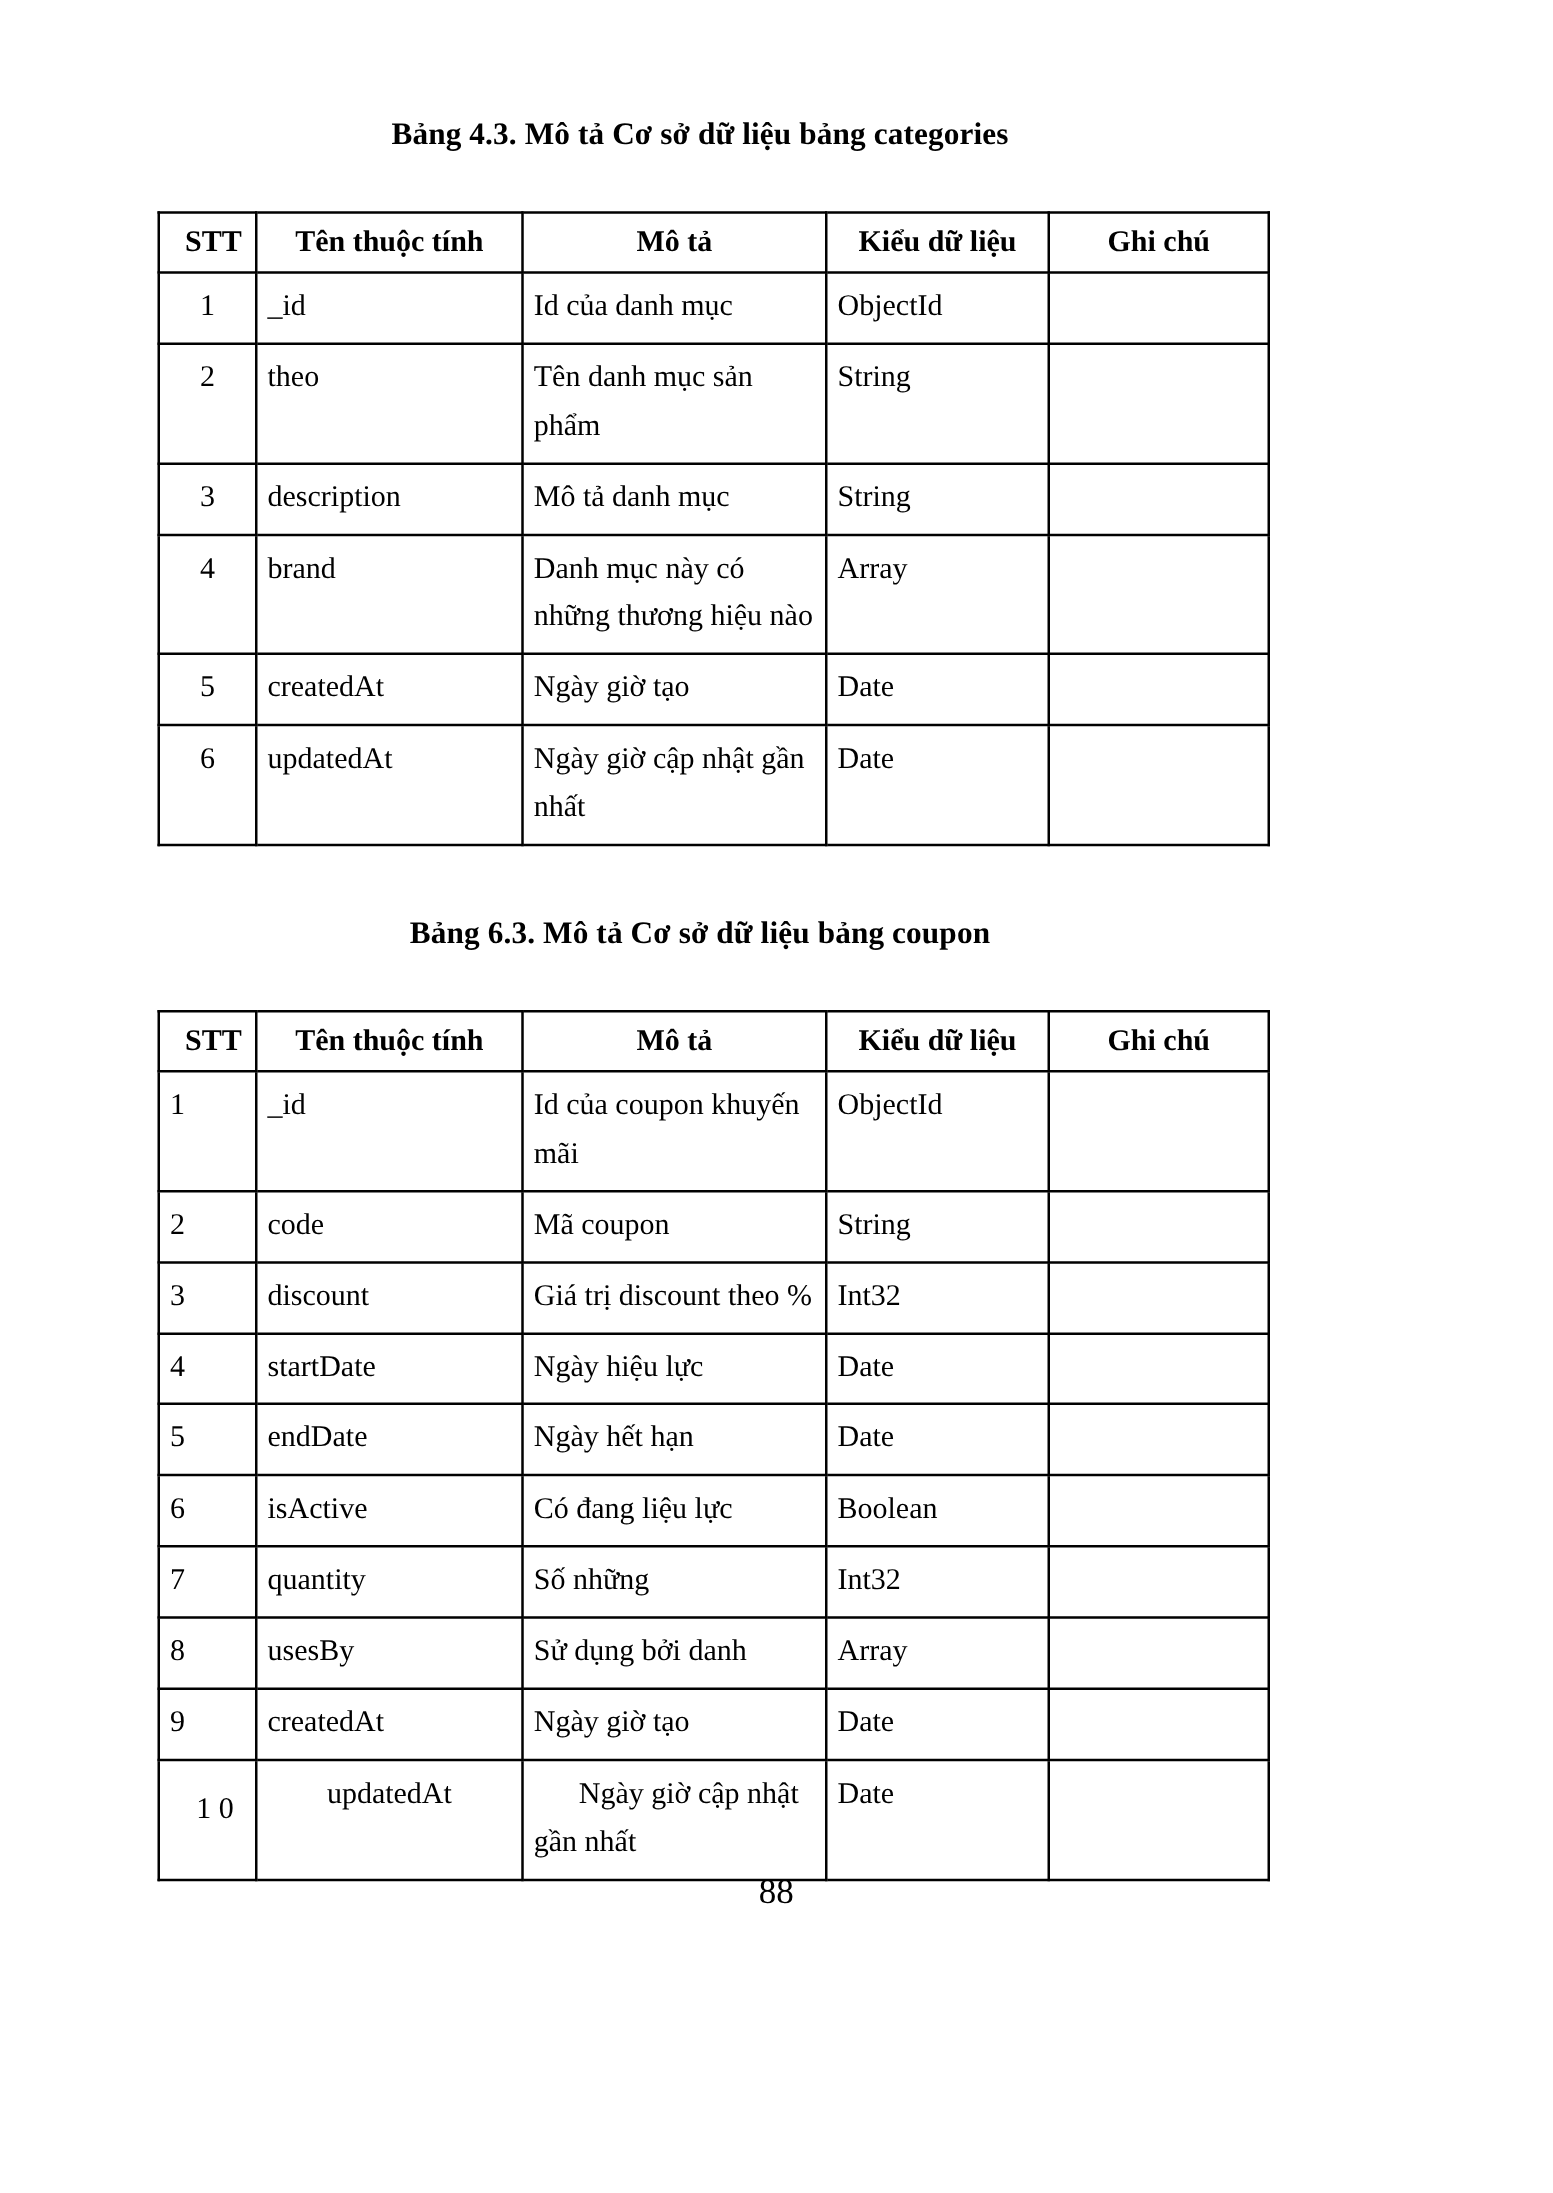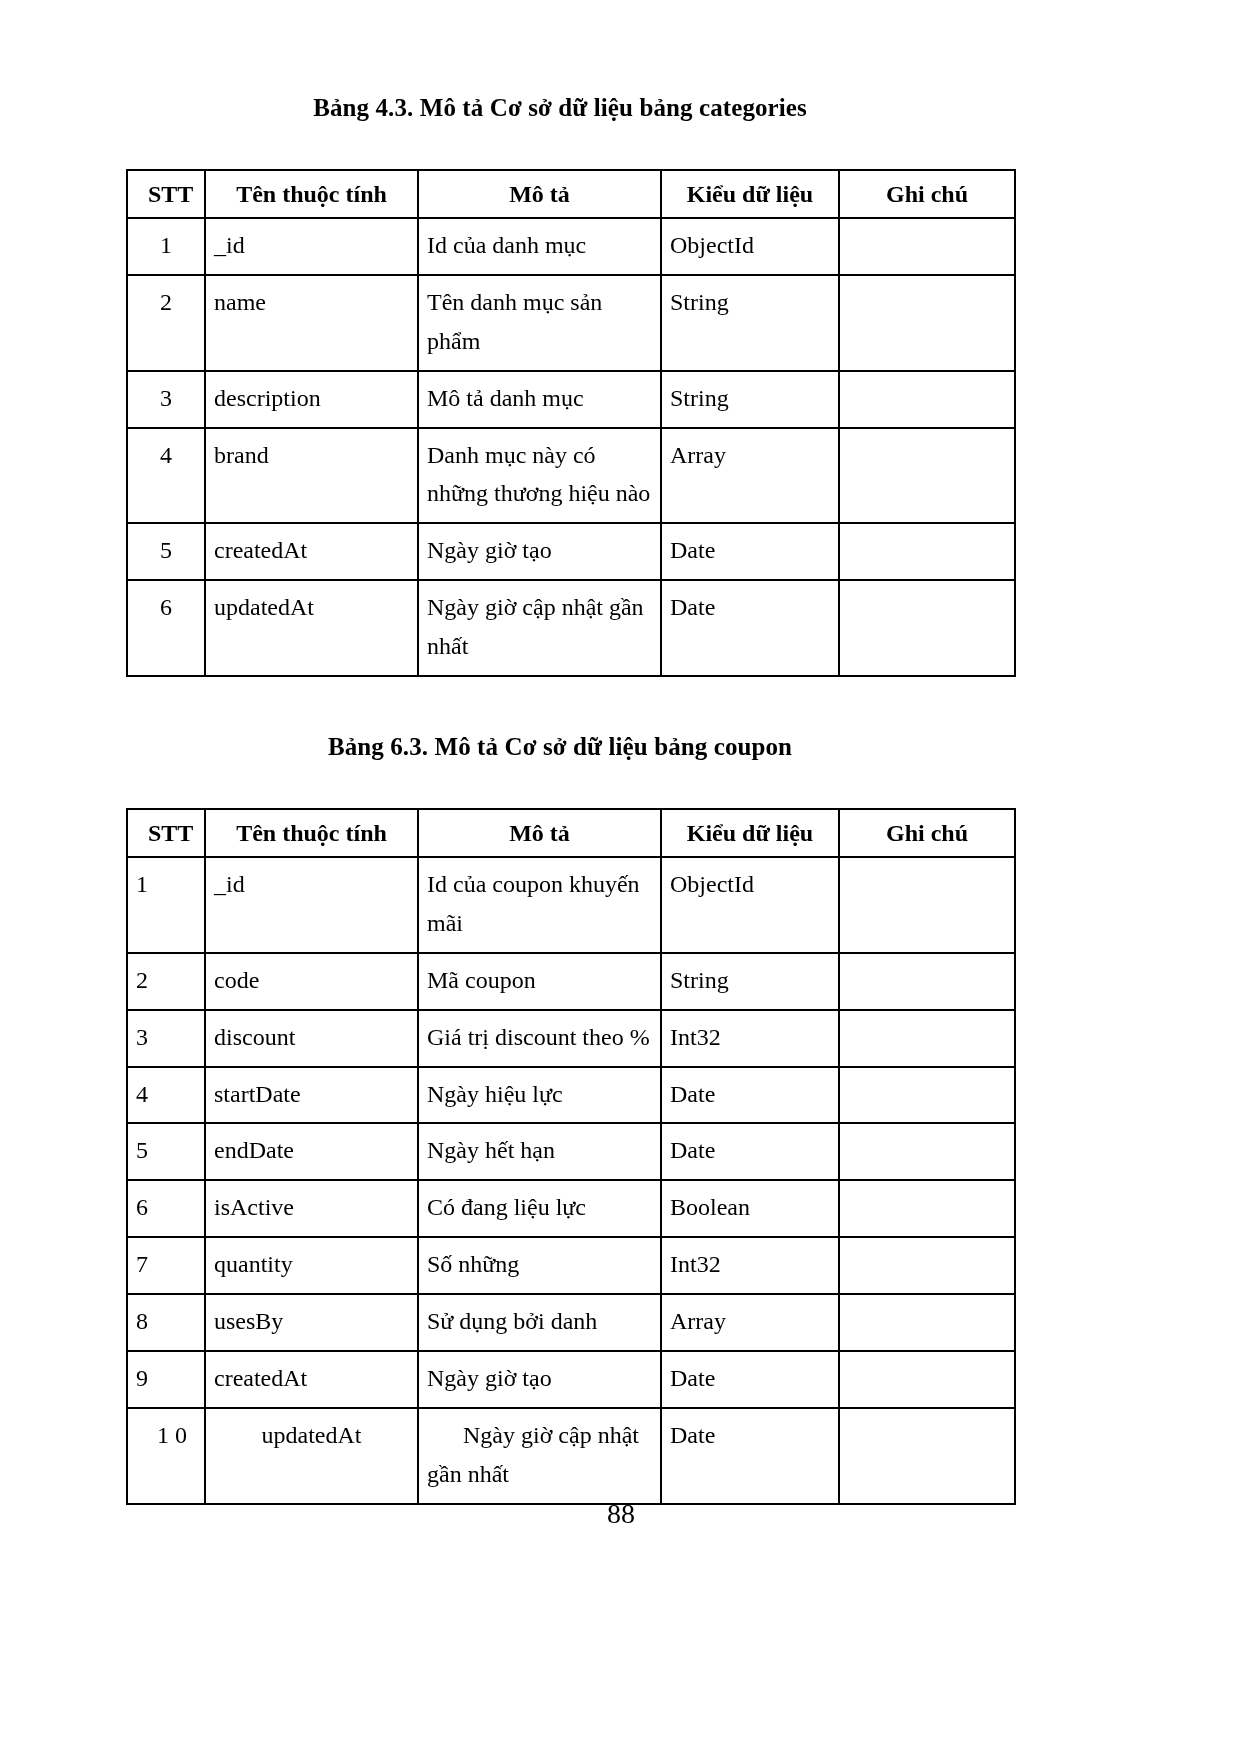--- a/index.html
+++ b/index.html
@@ -75,20 +75,21 @@
     padding-right: 0;
   }
   
   #table-coupon td.stt-cell .cell {
     text-align: left;
     padding-left: 8px;
   }
   #table-coupon tr.row-last td.stt-cell .cell {
     text-align: center;
     padding-left: 12px;
+    margin-top: 12px;
   }
   #table-coupon tr.row-last td.name-cell .cell {
     text-align: center;
   }
   #table-coupon tr.row-last td.desc-cell .cell {
     text-indent: 36px;
   }
   td.note-cell .cell { min-height: 1px; }
 
   .pageno {
@@ -140,21 +141,21 @@
           </td>
         <td class="note-cell">
             <span class="cell"></span>
           </td>
       </tr>
       <tr>
         <td class="stt-cell">
             <span class="cell">2</span>
           </td>
         <td class="name-cell">
-            <span class="cell">name</span>
+            <span class="cell">theo</span>
           </td>
         <td class="desc-cell">
             <span class="cell">Tên danh mục sản phẩm</span>
           </td>
         <td class="type-cell">
             <span class="cell">String</span>
           </td>
         <td class="note-cell">
             <span class="cell"></span>
           </td>

